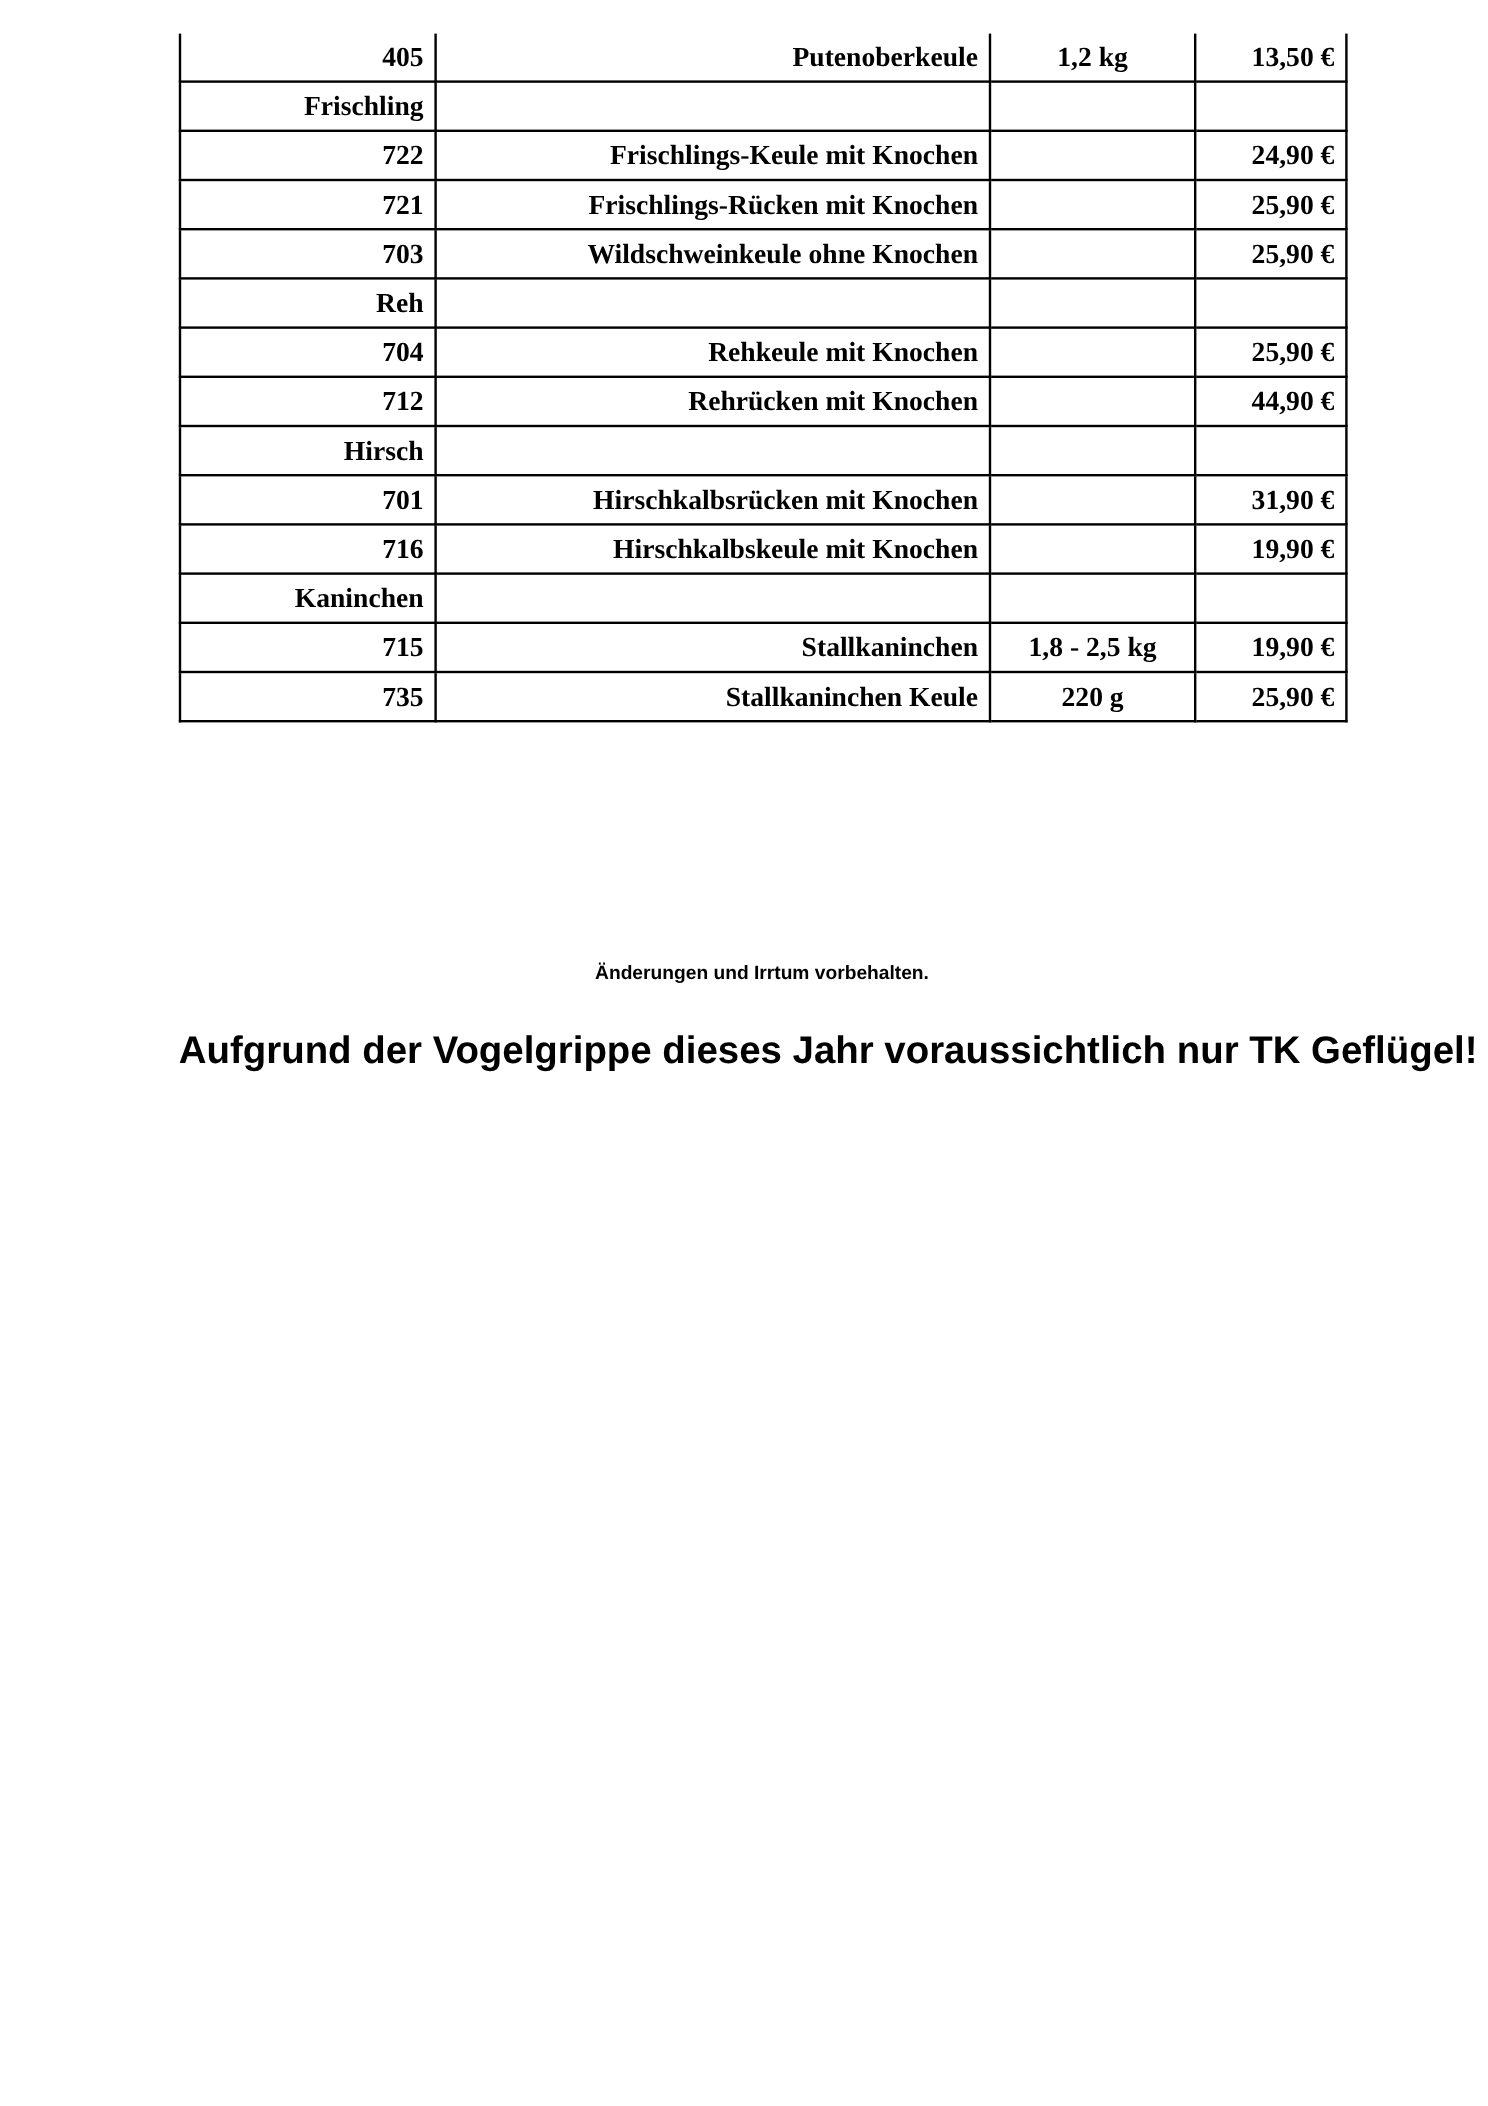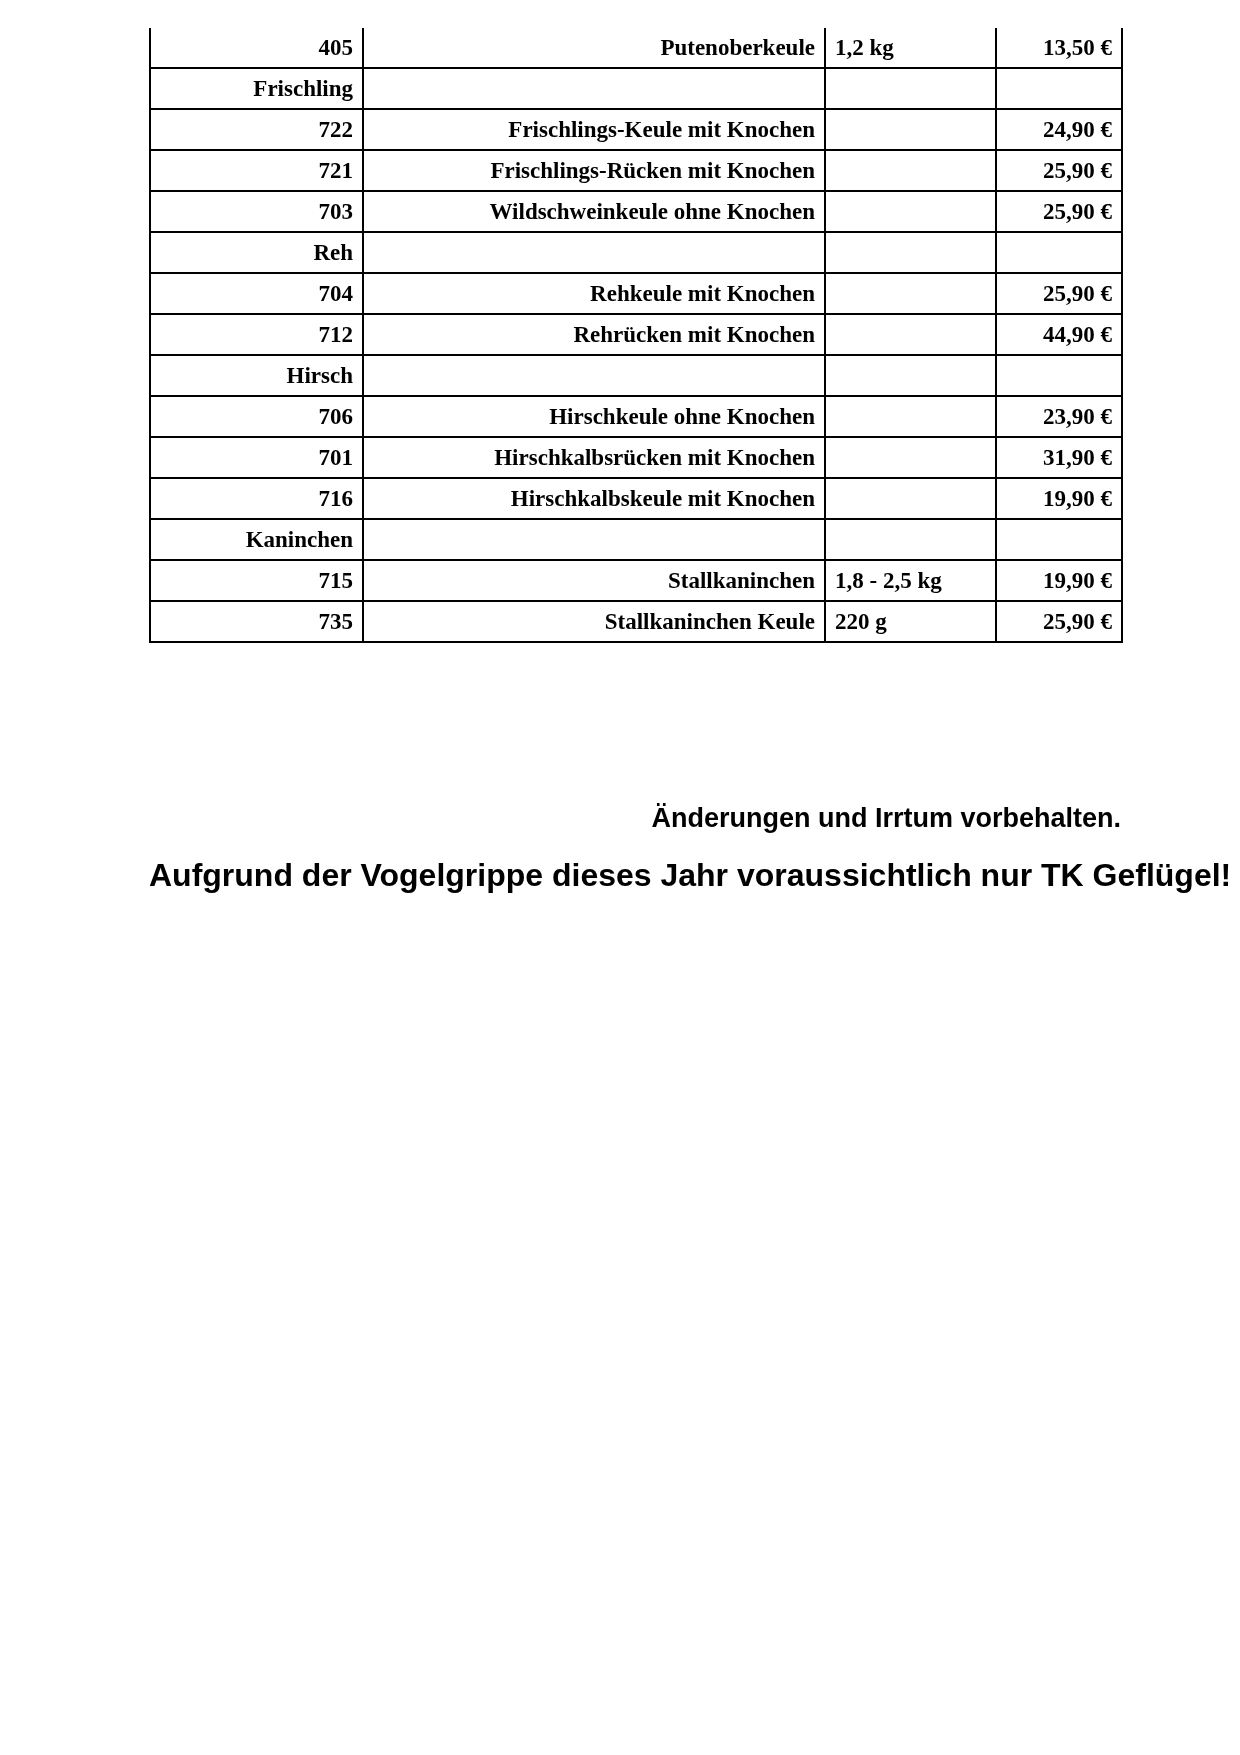--- a/index.html
+++ b/index.html
@@ -36,32 +36,32 @@
     overflow: hidden;
     white-space: nowrap;
     vertical-align: middle;
   }
   
   table.price-table tr:first-child td {
     border-top: none;
   }
   td.col-number   { text-align: right; }
   td.col-name     { text-align: right;  }
-  td.col-weight   { text-align: left; padding-right: 7px; }
+  td.col-weight   { text-align: center; padding-right: 7px; }
   td.col-price    { text-align: right; }
   td.section-cell { text-align: right; }
 
   .footnote {
     position: absolute;
     left: 149px;
     top: 802px;
     width: 972px;
-    text-align: right;
+    text-align: center;
     font-weight: bold;
-    font-size: 27px;
+    font-size: 16px;
     line-height: 1.2;
   }
   .notice {
     position: absolute;
     left: 149px;
     top: 856px;
     width: 972px;
     text-align: center;
     font-weight: bold;
     font-size: 32px;
@@ -130,26 +130,20 @@
           <td class="col-weight"></td>
           <td class="col-price">44,90 €</td>
         </tr>
         <tr>
           <td class="section-cell">Hirsch</td>
           <td></td>
           <td></td>
           <td></td>
         </tr>
         <tr>
-          <td class="col-number">706</td>
-          <td class="col-name">Hirschkeule ohne Knochen</td>
-          <td class="col-weight"></td>
-          <td class="col-price">23,90 €</td>
-        </tr>
-        <tr>
           <td class="col-number">701</td>
           <td class="col-name">Hirschkalbsrücken mit Knochen</td>
           <td class="col-weight"></td>
           <td class="col-price">31,90 €</td>
         </tr>
         <tr>
           <td class="col-number">716</td>
           <td class="col-name">Hirschkalbskeule mit Knochen</td>
           <td class="col-weight"></td>
           <td class="col-price">19,90 €</td>

